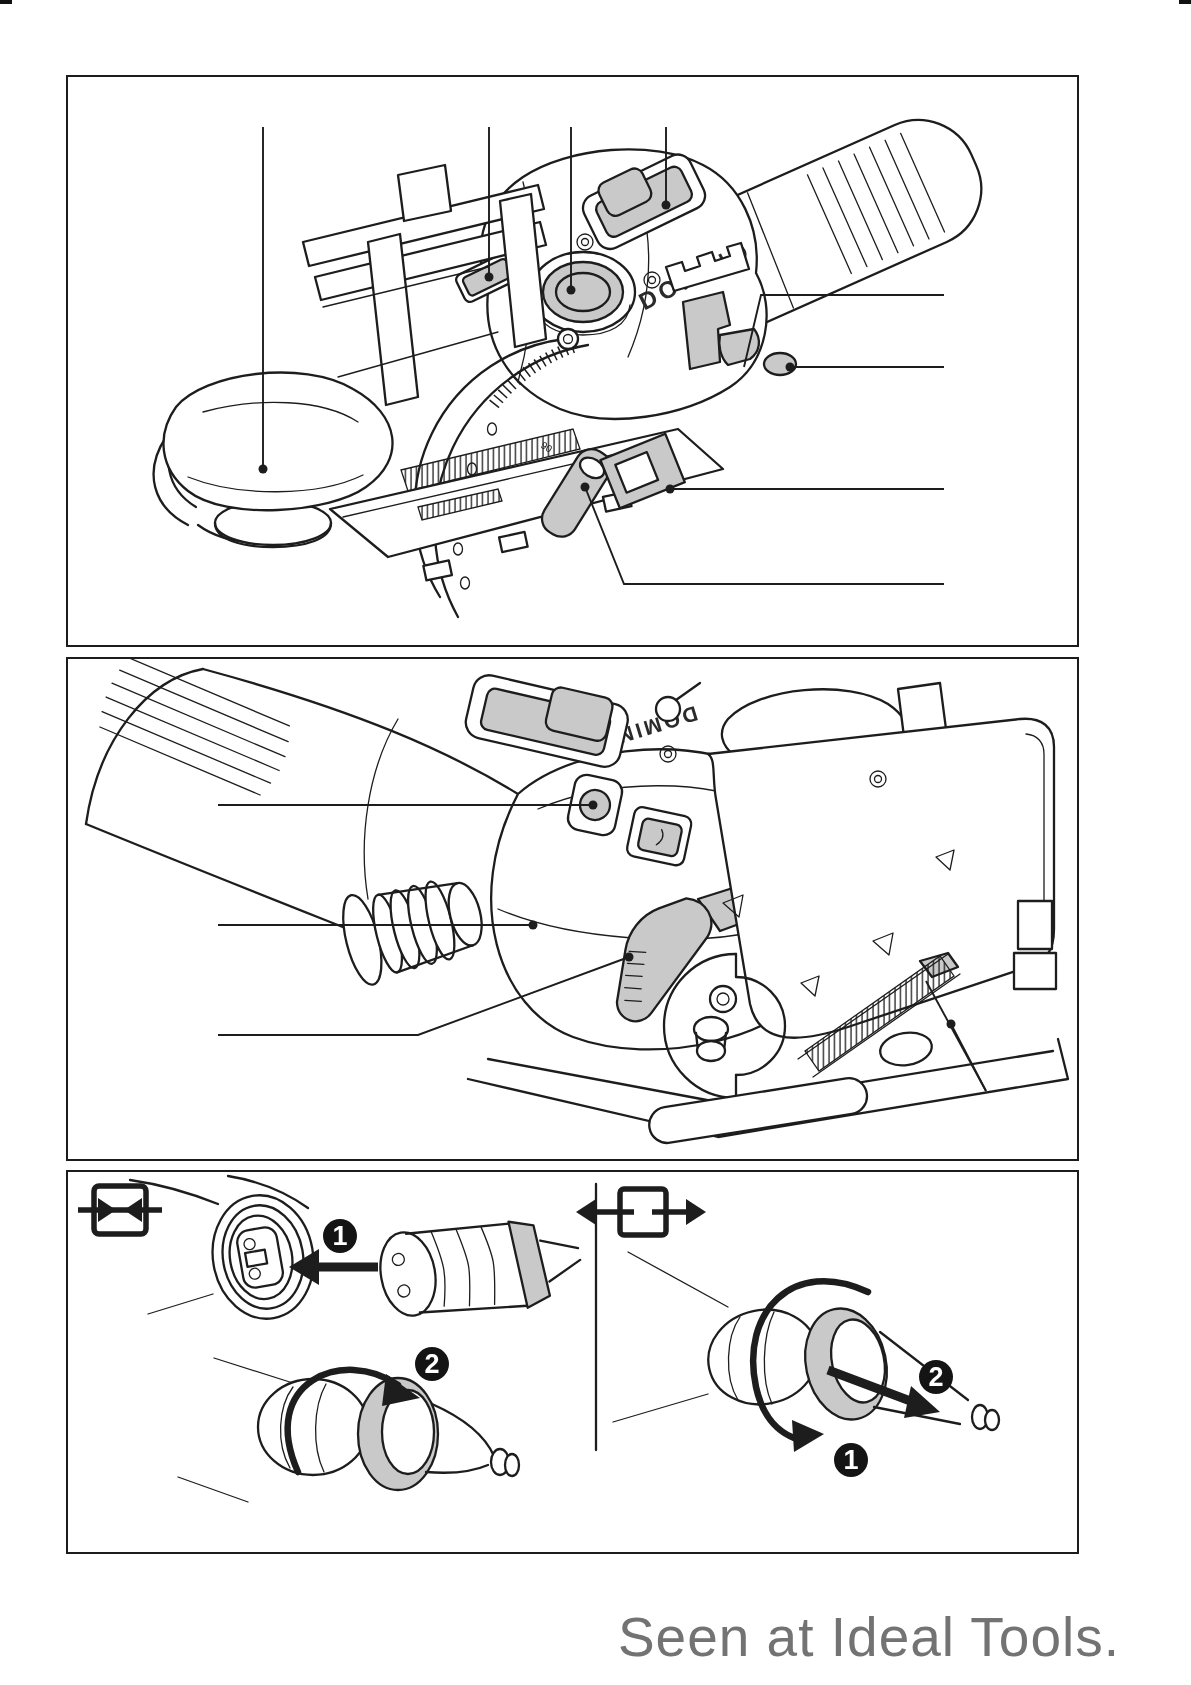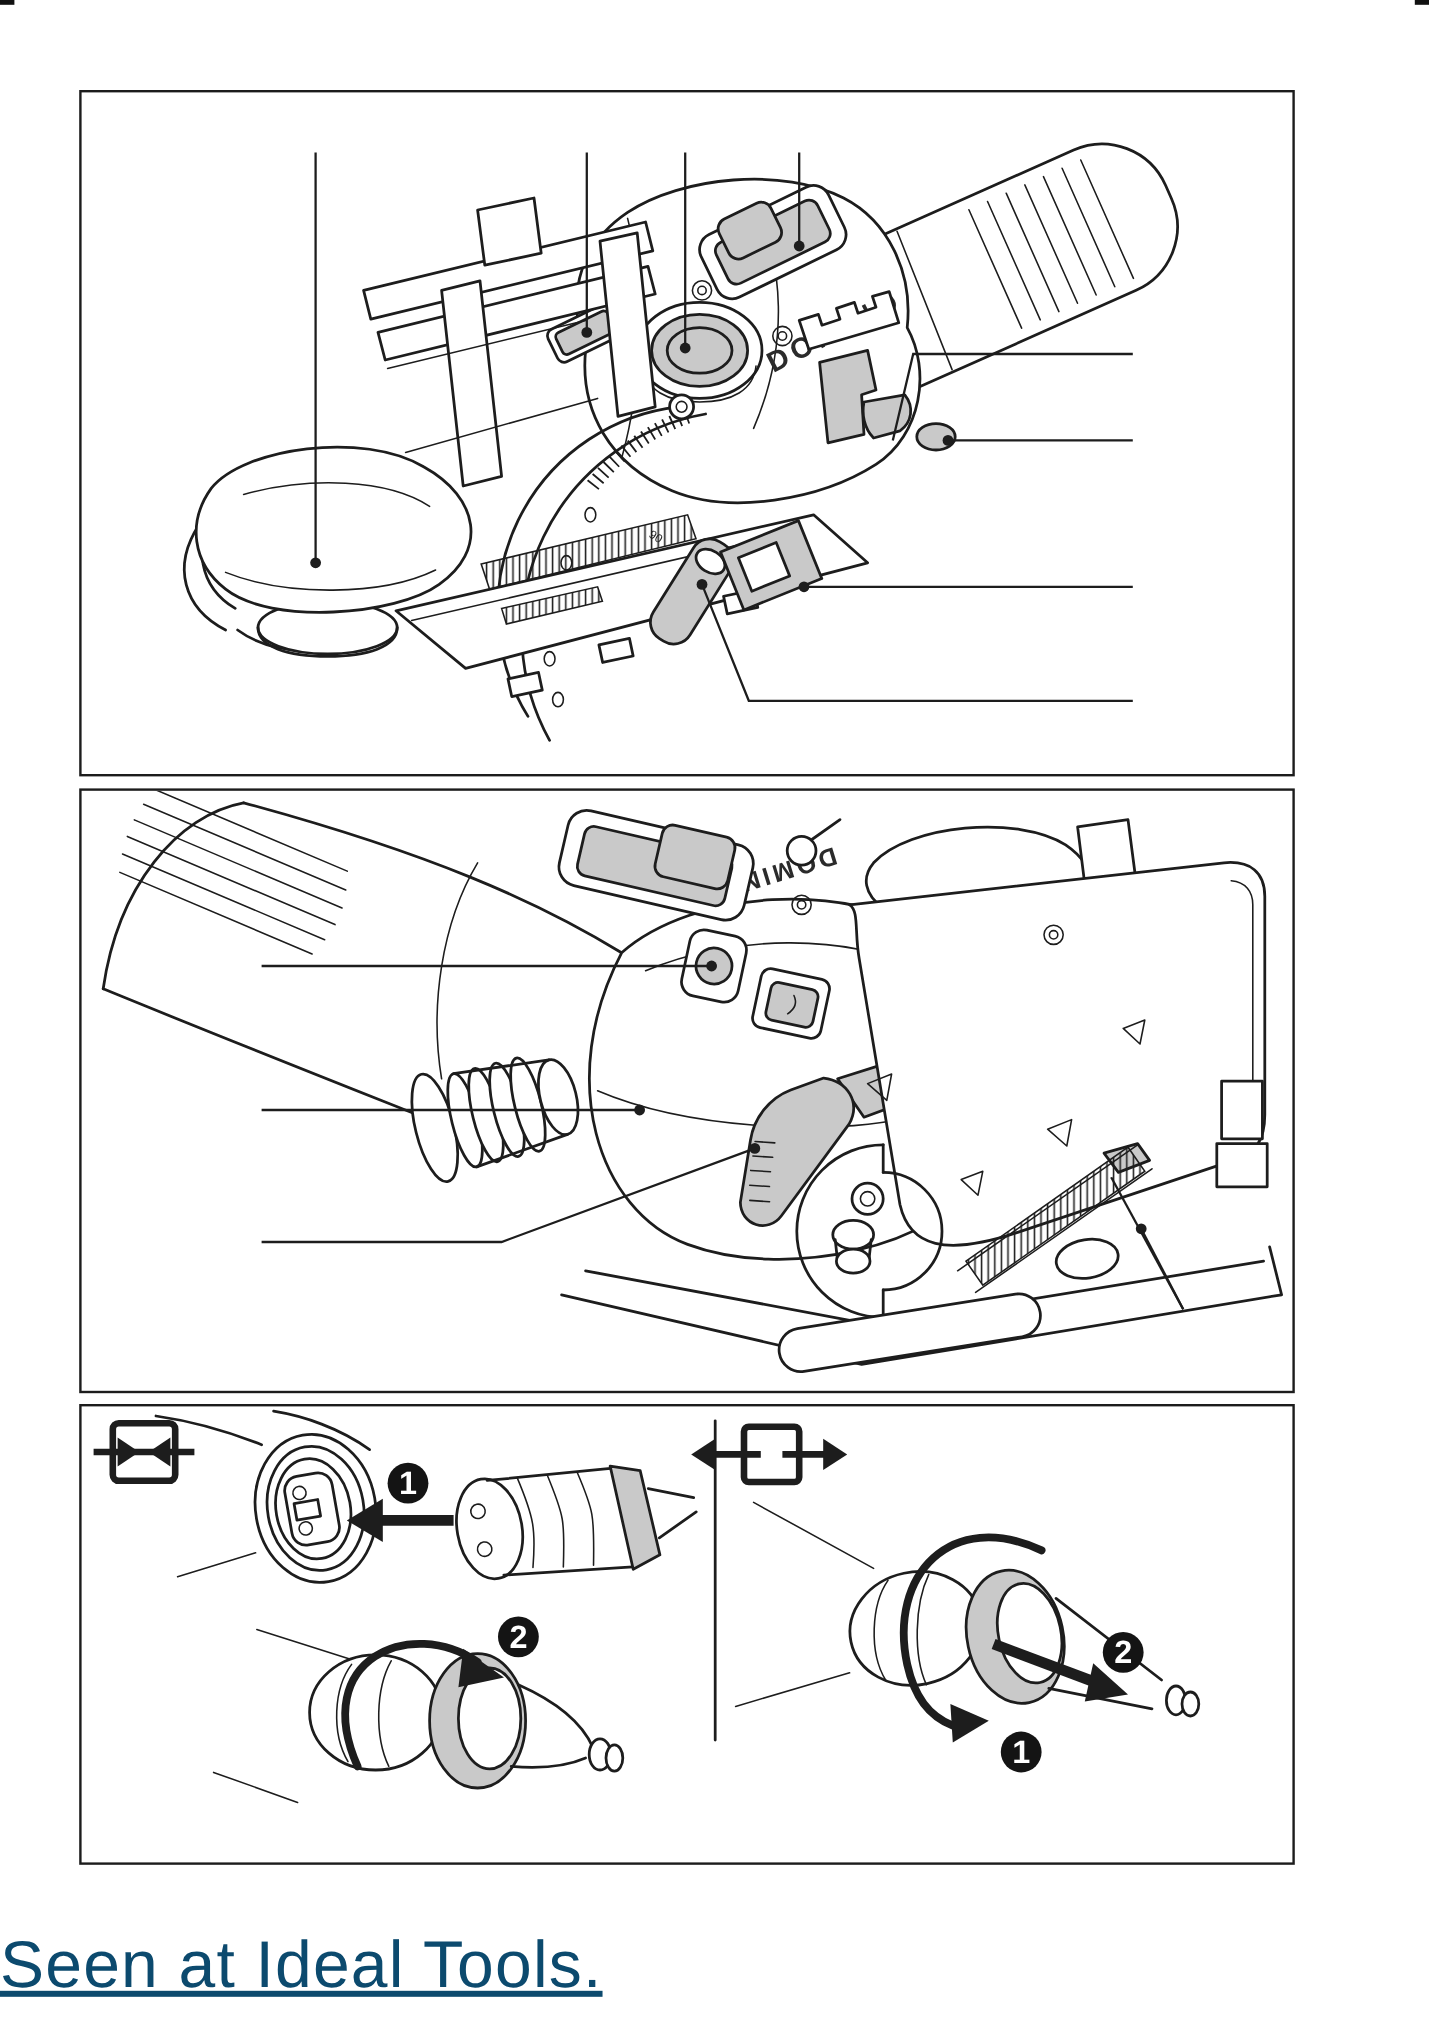--- a/index.html
+++ b/index.html
@@ -17,22 +17,22 @@
   .dot{fill:#1d1d1d;stroke:none;}
   .arrowfill{fill:#1d1d1d;stroke:none;}
   .thick{stroke:#1d1d1d;stroke-width:9;fill:none;stroke-linecap:butt;}
   .curve-arrow{stroke:#1d1d1d;stroke-width:6.5;fill:none;stroke-linecap:round;}
   .icon-stroke{stroke:#1d1d1d;stroke-width:5.5;fill:none;stroke-linejoin:miter;}
   .badge-c{fill:#141414;stroke:none;}
   .badge-num{fill:#ffffff;font-weight:bold;font-size:27px;text-anchor:middle;font-family:"Liberation Sans",sans-serif;}
   .domino1{font-size:24px;font-weight:700;letter-spacing:4px;fill:#2b2b2b;text-anchor:middle;font-family:"Liberation Sans",sans-serif;}
   .domino2{font-size:21px;font-weight:700;letter-spacing:3px;fill:#2b2b2b;text-anchor:middle;font-family:"Liberation Sans",sans-serif;}
   .scale90{font-size:10px;fill:#1d1d1d;font-family:"Liberation Sans",sans-serif;}
-  .watermark{position:absolute;left:0;top:1605px;width:1120px;text-align:left;
-             font-size:55px;color:#0c4a6e;letter-spacing:1px;white-space:nowrap;text-decoration:underline;}
+  .watermark{position:absolute;left:0;top:1605px;width:1120px;text-align:right;
+             font-size:55px;color:#737373;letter-spacing:1px;white-space:nowrap;}
   .corner-mark{position:absolute;top:0;height:4px;width:12px;background:#111;}
 </style>
 </head>
 <body>
 
 <div>
 
   <div class="corner-mark" style="left:0;"></div>
   <div class="corner-mark" style="left:1179px;"></div>
 

